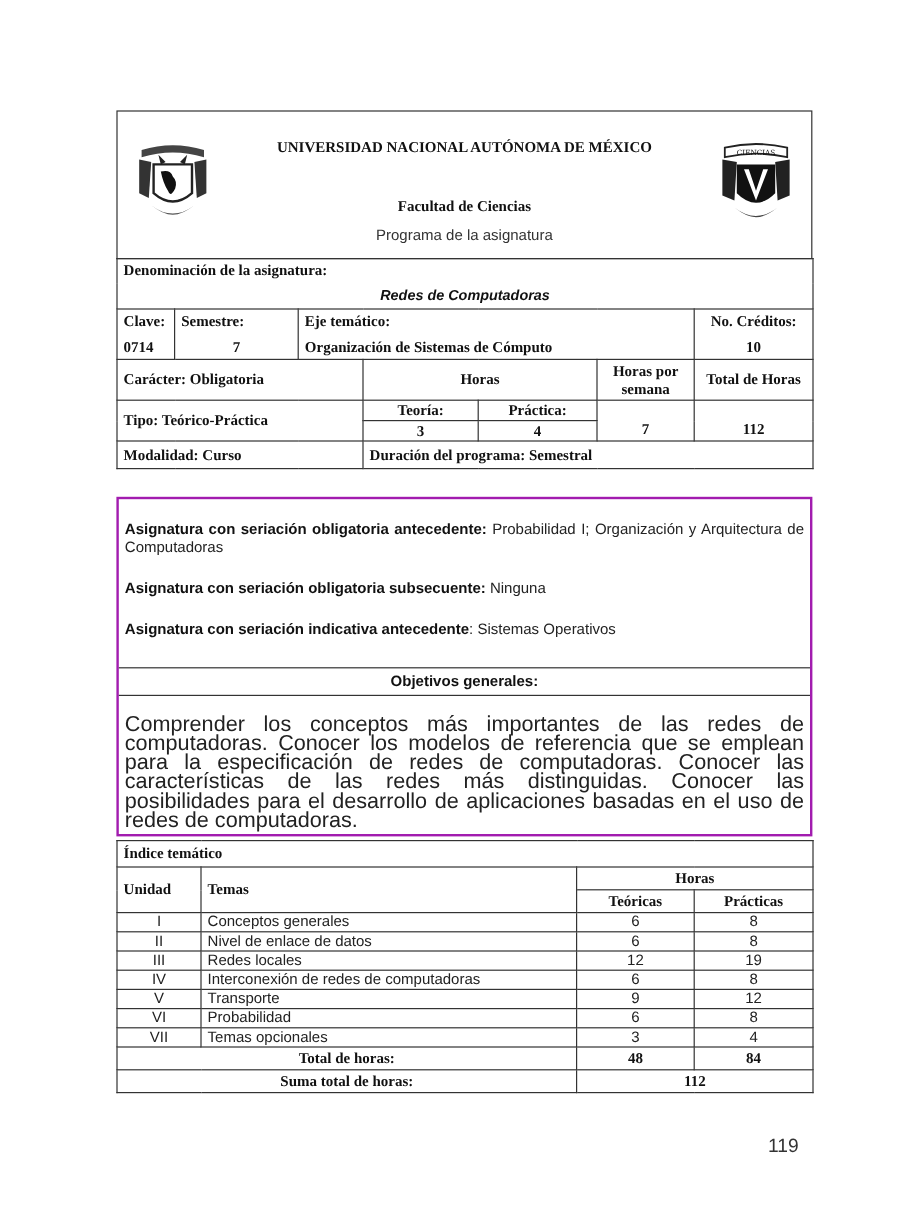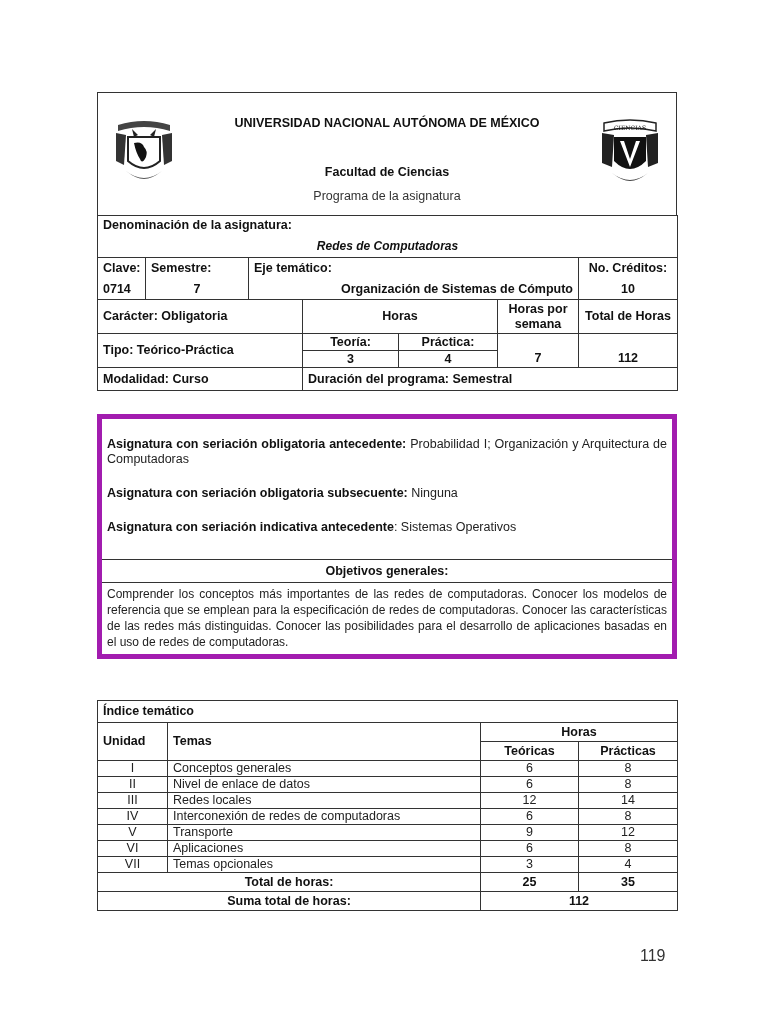--- a/index.html
+++ b/index.html
@@ -1,38 +1,38 @@
 <!DOCTYPE html>
 <html><head>
 <meta charset="utf-8">
 <style>
   html, body { margin:0; padding:0; background:#ffffff; }
   body { width:768px; height:1024px; position:relative; font-family:"Liberation Sans", sans-serif; color:#111; overflow:hidden; }
   .abs { position:absolute; }
   table { border-collapse:collapse; table-layout:fixed; }
   td { border:1px solid #333; padding:0 5px; font-size:12.5px; line-height:15px; vertical-align:middle; overflow:hidden; }
-  .b { font-weight:bold; }
+  .b { font-weight:bold;font-family:Liberation Serif, serif; }
   .c { text-align:center; }
   .r { text-align:center; }
   .it { font-style:italic; font-weight:bold; font-size:12px; }
 
   
   #header-box { left:97px; top:92px; width:580px; height:124px; border:1px solid #333; box-sizing:border-box; }
   .h-line { position:absolute; left:0; right:0; text-align:center; font-size:12.5px; }
   .logo { position:absolute; top:24px; width:64px; height:70px; }
 
   
   #info-table { left:97px; top:215px; width:580px;padding-left:28px; }
   
-  #prereq-box { left:97px; top:414px; width:580px; border:5px solid #a21caf; box-sizing:border-box; }
+  #prereq-box { left:97px; top:414px; width:580px; border:2px solid #a21caf; box-sizing:border-box; }
   .prereq { font-size:12.5px; line-height:15px; padding:0 5px; text-align:justify; color:#222; }
   .prereq .lbl { font-weight:bold; color:#111; }
   
   .obj-title { font-weight:bold; font-size:12.5px; padding:4px 5px; border-top:1px solid #333; border-bottom:1px solid #333;text-align:center; }
-  .obj-text { font-size:12px; line-height:16px; padding:3px 5px 4px 5px; text-align:justify; color:#222; }
+  .obj-text { font-size:18px; line-height:16px; padding:3px 5px 4px 5px; text-align:justify; color:#222;margin-top:12px; }
 
   
   #index-table { left:97px; top:700px; width:580px; }
   #index-table td { font-size:12.5px; }
   #index-table .row td { height:15px; line-height:15px; color:#222; }
   #page-number { left:640px; top:947px; font-size:16px; color:#333; }
 </style>
 </head>
 <body>
 
@@ -79,21 +79,21 @@
   </tr>
   <tr style="height:22px">
     <td class="b" style="border-bottom:none;">Clave:</td>
     <td class="b" style="border-bottom:none;">Semestre:</td>
     <td colspan="4" class="b" style="border-bottom:none;">Eje temático:</td>
     <td class="b c" style="border-bottom:none;">No. Créditos:</td>
   </tr>
   <tr style="height:20px">
     <td class="b" style="border-top:none;">0714</td>
     <td class="b c" style="border-top:none;">7</td>
-    <td colspan="4" class="b" style="border-top:none;text-align:right;">Organización de Sistemas de Cómputo</td>
+    <td colspan="4" class="b" style="border-top:none;">Organización de Sistemas de Cómputo</td>
     <td class="b c" style="border-top:none;">10</td>
   </tr>
   <tr style="height:34px">
     <td colspan="3" class="b">Carácter: Obligatoria</td>
     <td colspan="2" class="b c">Horas</td>
     <td class="b c">Horas por semana</td>
     <td class="b c">Total de Horas</td>
   </tr>
   <tr style="height:17px">
     <td colspan="3" rowspan="2" class="b">Tipo: Teórico-Práctica</td>
@@ -155,50 +155,50 @@
   <tr class="row">
     <td class="c">II</td>
     <td>Nivel de enlace de datos</td>
     <td class="c">6</td>
     <td class="c">8</td>
   </tr>
   <tr class="row">
     <td class="c">III</td>
     <td>Redes locales</td>
     <td class="c">12</td>
-    <td class="c">14</td>
+    <td class="c">19</td>
   </tr>
   <tr class="row">
     <td class="c">IV</td>
     <td>Interconexión de redes de computadoras</td>
     <td class="c">6</td>
     <td class="c">8</td>
   </tr>
   <tr class="row">
     <td class="c">V</td>
     <td>Transporte</td>
     <td class="c">9</td>
     <td class="c">12</td>
   </tr>
   <tr class="row">
     <td class="c">VI</td>
-    <td>Aplicaciones</td>
+    <td>Probabilidad</td>
     <td class="c">6</td>
     <td class="c">8</td>
   </tr>
   <tr class="row">
     <td class="c">VII</td>
     <td>Temas opcionales</td>
     <td class="c">3</td>
     <td class="c">4</td>
   </tr>
   <tr style="height:19px">
     <td colspan="2" class="b r">Total de horas:</td>
-    <td class="b c">25</td>
-    <td class="b c">35</td>
+    <td class="b c">48</td>
+    <td class="b c">84</td>
   </tr>
   <tr style="height:19px">
     <td colspan="2" class="b r">Suma total de horas:</td>
     <td colspan="2" class="b c">112</td>
   </tr>
 </tbody>
   </table>
 
 <div id="page-number" class="abs">119</div>
 

